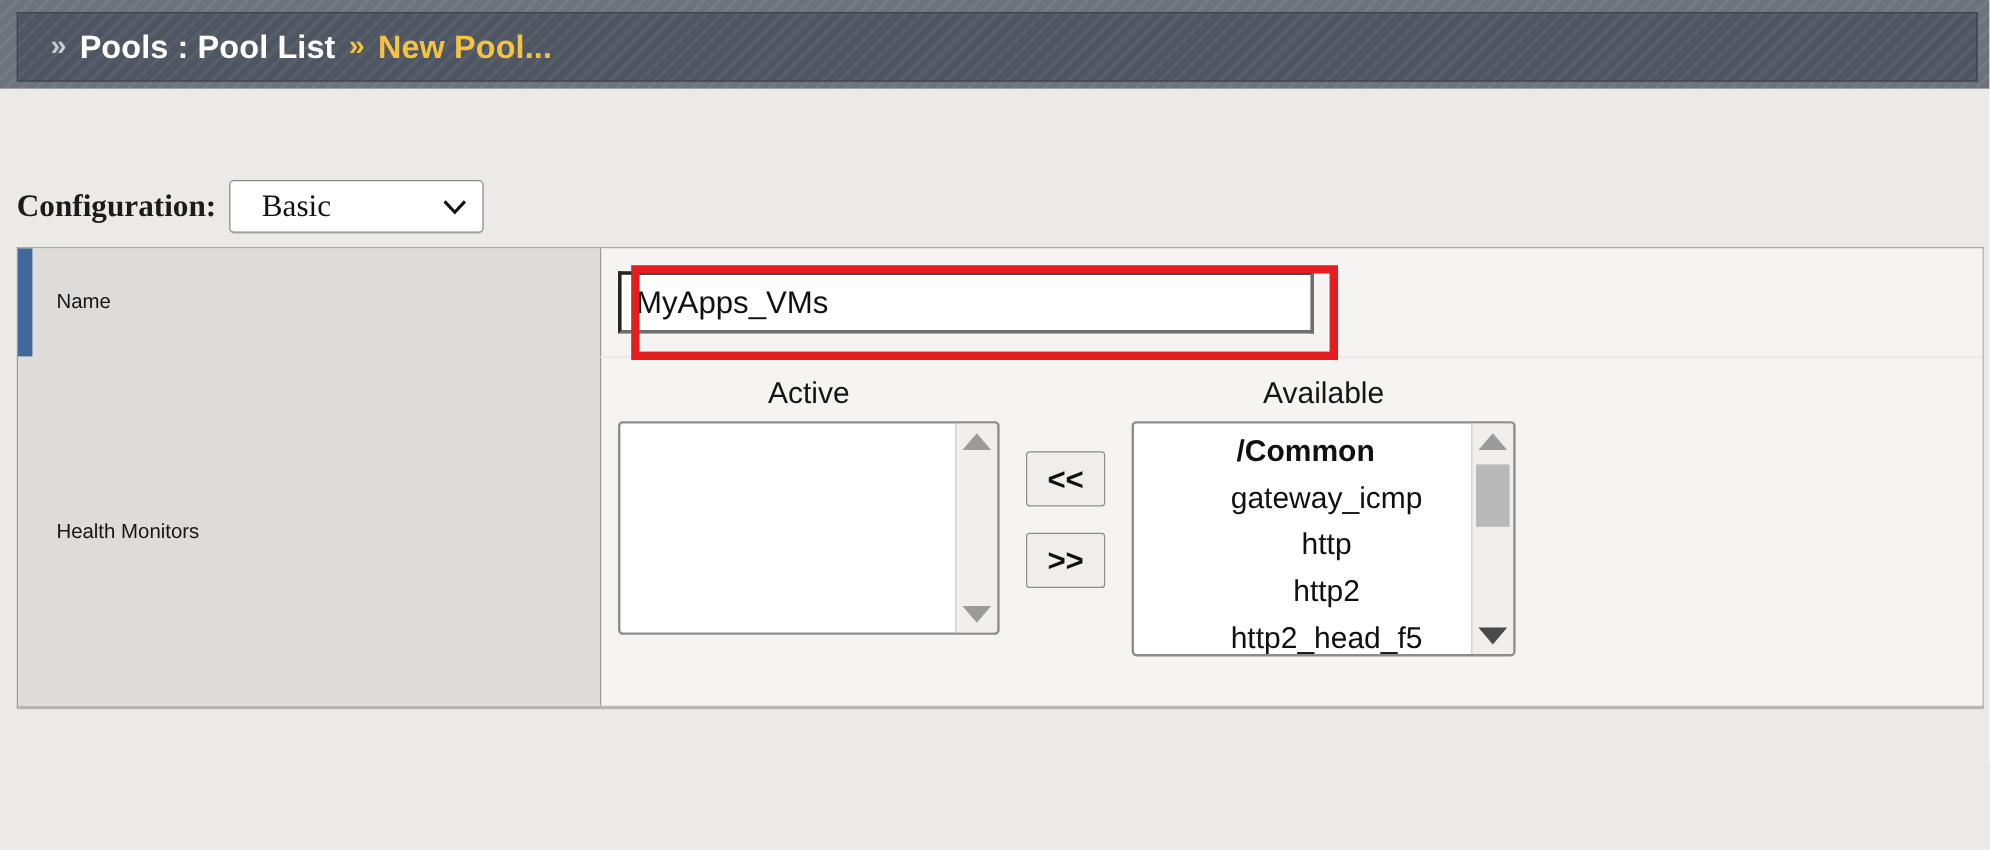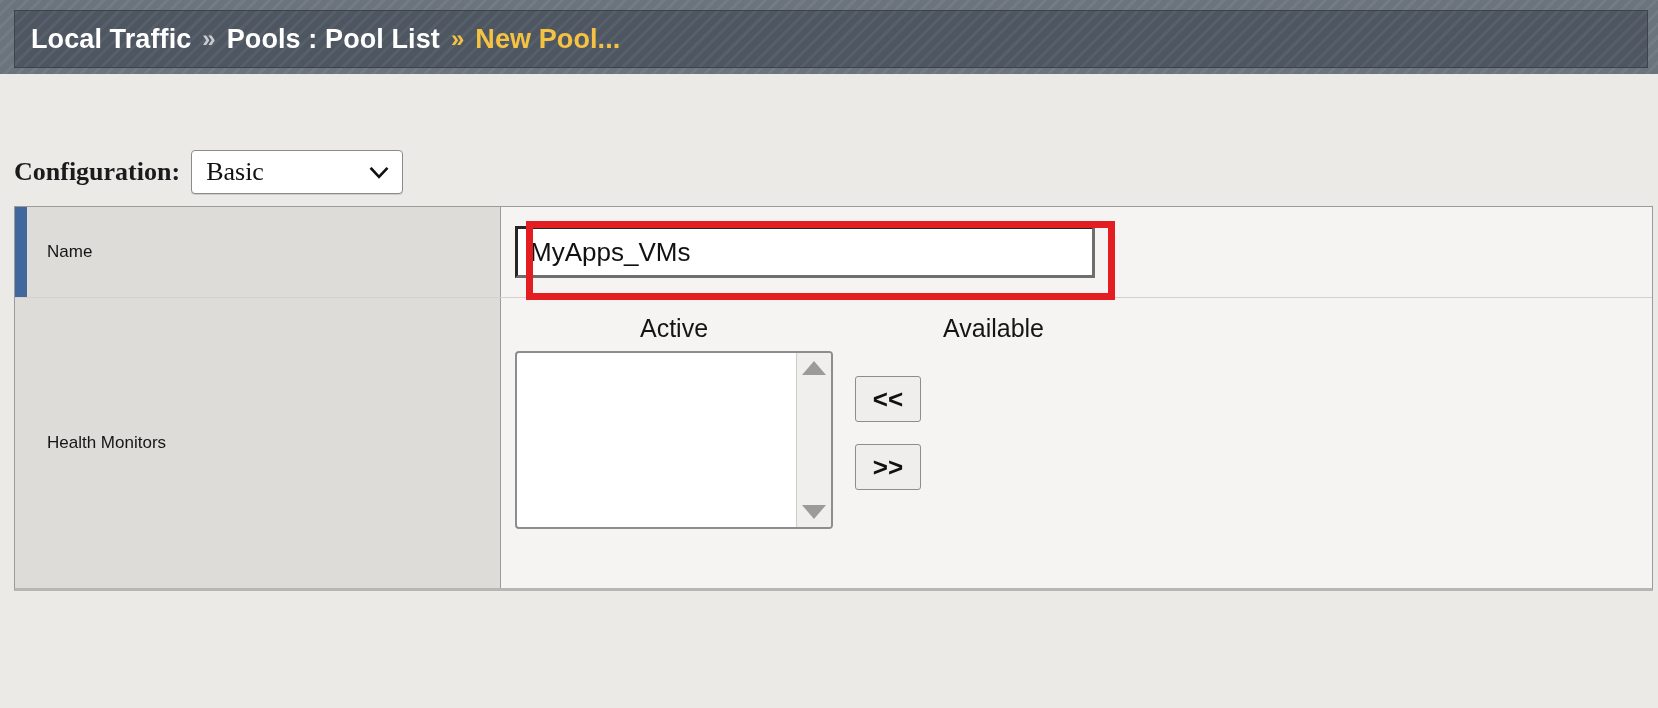--- a/index.html
+++ b/index.html
@@ -93,21 +93,21 @@
   .select-box {
     width: 212px;
     height: 44px;
     background: #ffffff;
     border: 1px solid #8b8b8b;
     border-radius: 4px;
     box-shadow: 0 1px 0 rgba(0,0,0,0.12);
     display: flex;
     align-items: center;
     justify-content: space-between;
-    padding: 0 10px 0 14px;
+    padding: 0 10px 0 26px;
     box-sizing: border-box;
     gap: 44px;
   }
   .select-value {
     font-size: 26px;
     color: #111111;
     white-space: nowrap;
   }
   .chev {
     width: 26px; height: 26px;
@@ -298,21 +298,20 @@
     font-weight: bold;
     color: #111111;
     box-sizing: border-box;
   }
 </style>
 </head>
 <body>
 
 <div class="header-strip">
   <div class="header-panel">
-    <span class="crumb">Local Traffic</span>
     <span class="crumb-sep">»</span>
     <span class="crumb">Pools : Pool List</span>
     <span class="crumb-sep gold">»</span>
     <span class="crumb current">New Pool...</span>
   </div>
 </div>
 
 <div class="page">
 
   <div class="config-row">
@@ -360,20 +359,38 @@
             </div>
           </div>
 
           <div class="xfer-col">
             <div class="xfer-btn">&lt;&lt;</div>
             <div class="xfer-btn">&gt;&gt;</div>
           </div>
 
           <div class="hm-col">
             <div class="hm-title">Available</div>
+            <div class="listbox listbox-avail">
+              <div class="list-items">
+                  <div class="list-item group">/Common</div>
+                  <div class="list-item child">gateway_icmp</div>
+                  <div class="list-item child">http</div>
+                  <div class="list-item child">http2</div>
+                  <div class="list-item child">http2_head_f5</div>
+                </div>
+              <div class="sbar">
+                <div class="sbtn">
+                  <div class="tri-up"></div>
+                </div>
+                <div class="sthumb"></div>
+                <div class="sbtn">
+                  <div class="tri-down dark"></div>
+                </div>
+              </div>
+            </div>
           </div>
 
         </div>
       </div>
     </div>
 
   </div>
 </div>
 
 </body></html>

